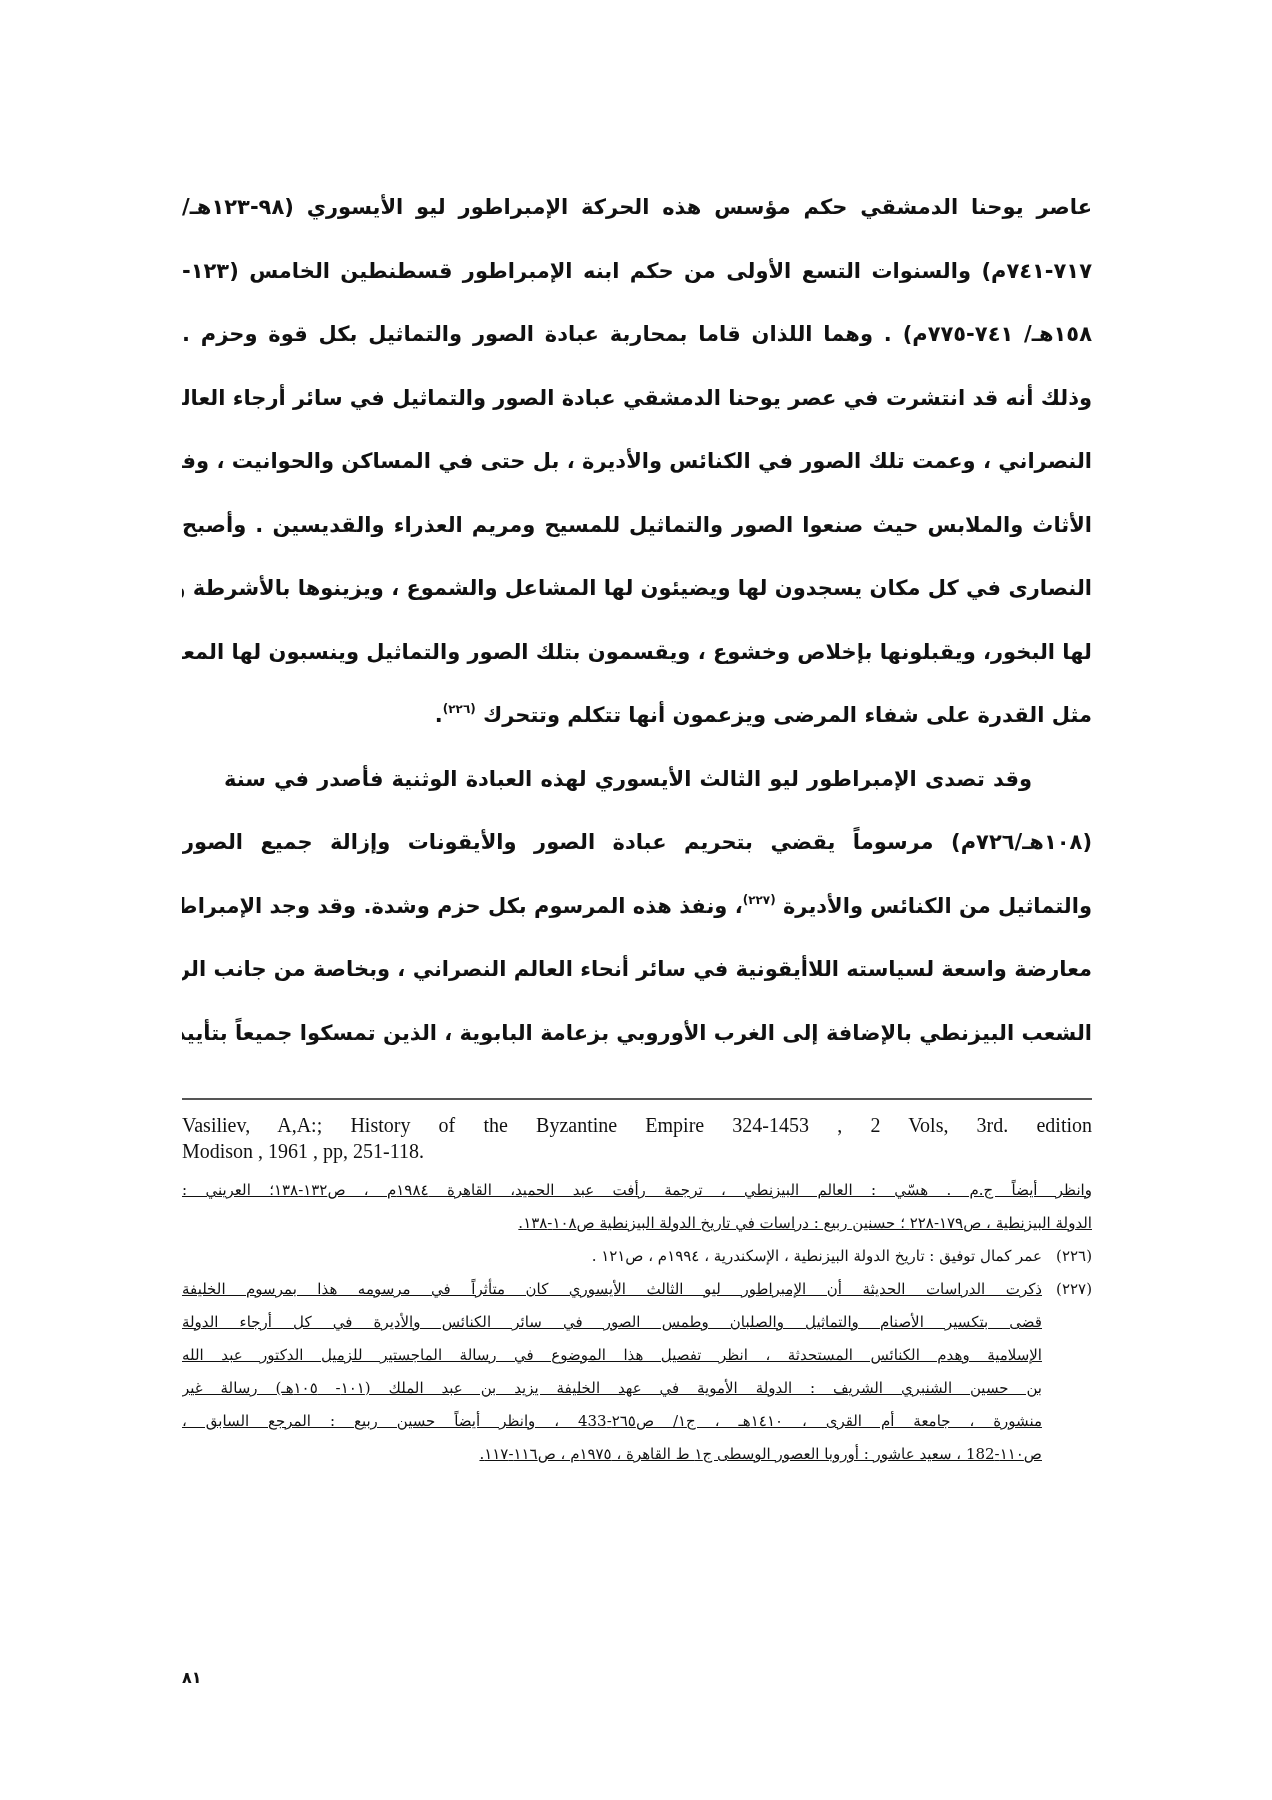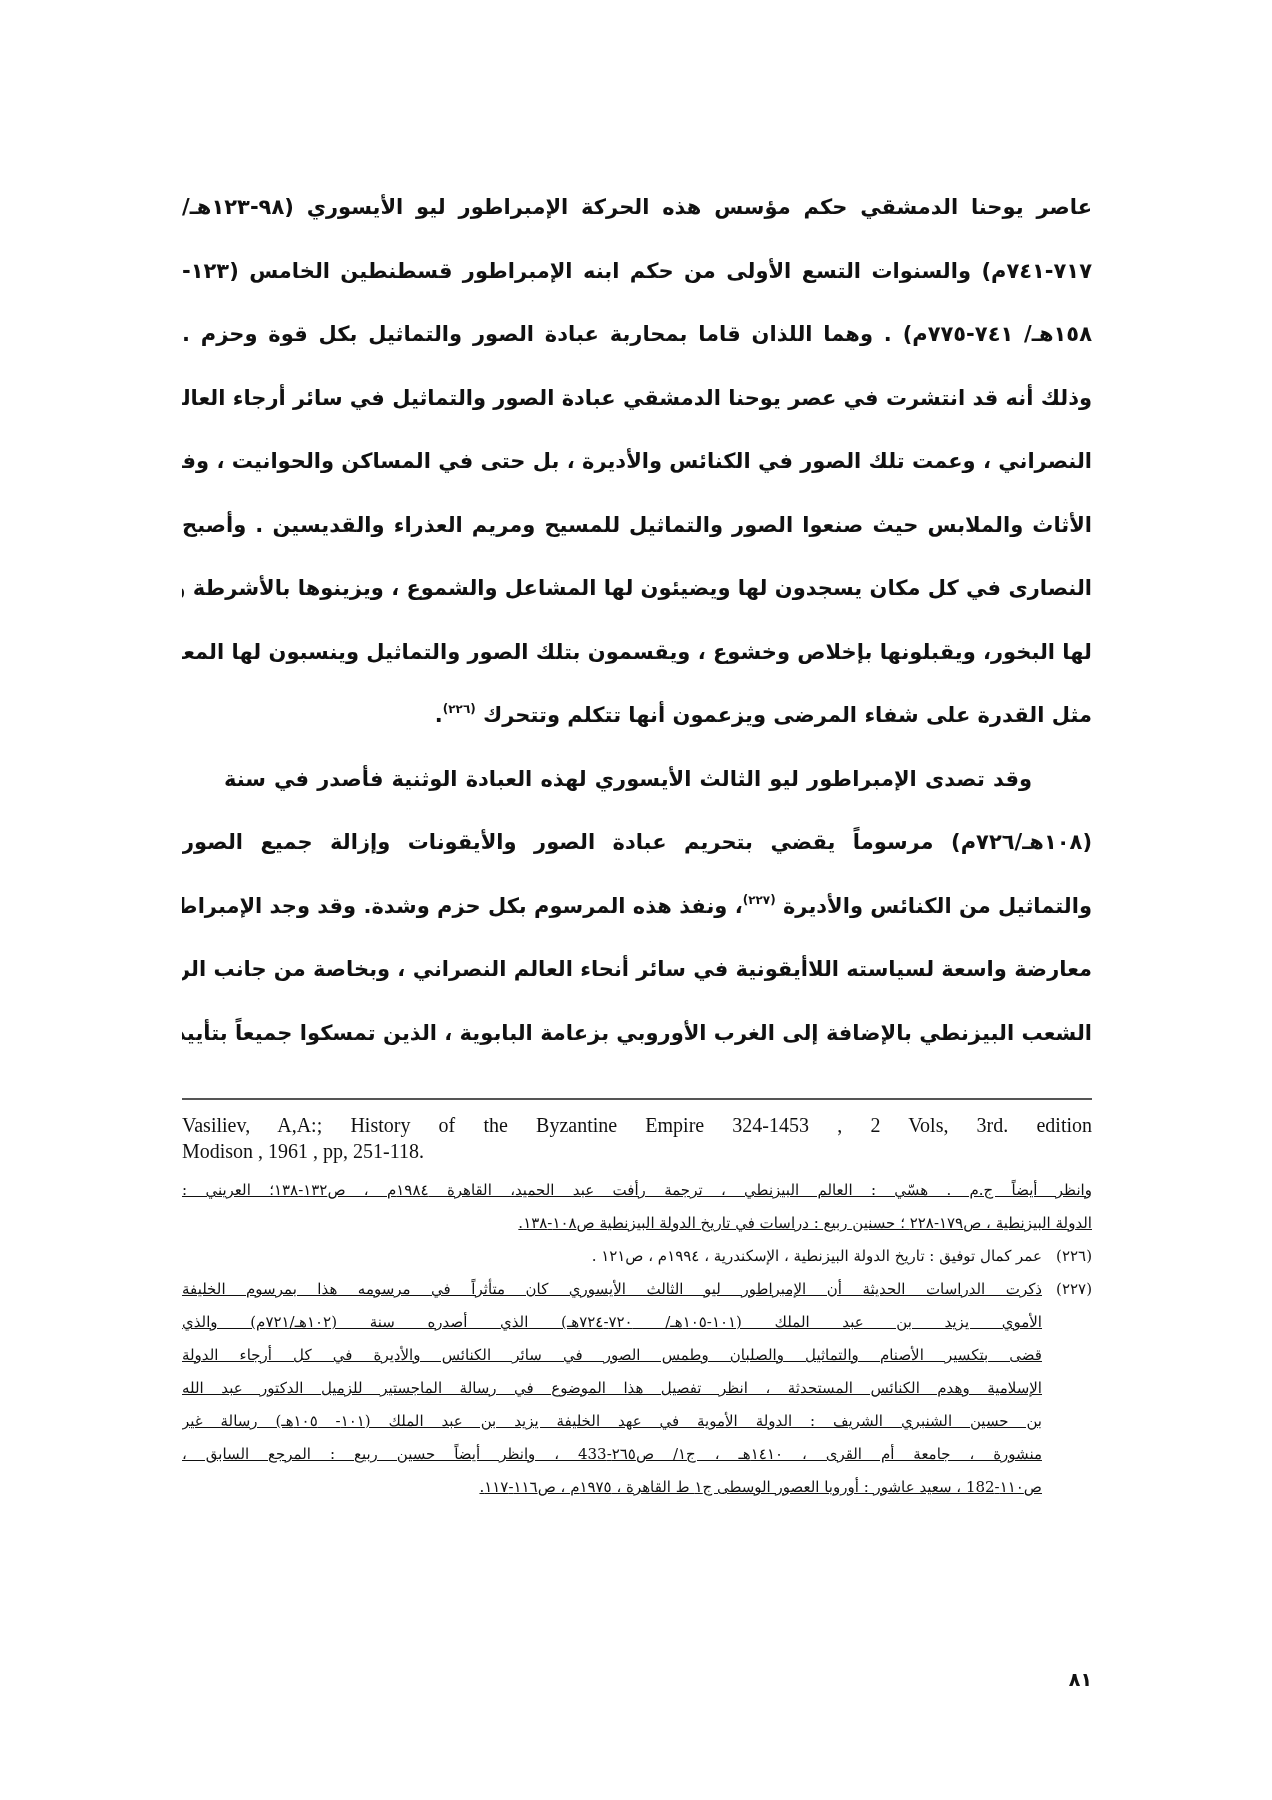--- a/index.html
+++ b/index.html
@@ -116,25 +116,25 @@
       flex: 1 1 auto;
     }
     .hang {
       padding-right: 50px;
     }
     .page-number {
       position: absolute;
       left: 0;
       top: 1668px;
       width: 910px;
-      text-align: right;
+      text-align: left;
       direction: rtl;
       font-family: "DejaVu Sans", sans-serif;
       font-weight: bold;
-      font-size: 19px;
+      font-size: 16px;
     }
   </style>
 </head>
 <body>
 
 <div class="page">
 
   <div class="body-text">
     <span class="body-line">عاصر يوحنا الدمشقي حكم مؤسس هذه الحركة الإمبراطور ليو الأيسوري (٩٨-١٢٣هـ/</span>
     <span class="body-line">٧١٧-٧٤١م) والسنوات التسع الأولى من حكم ابنه الإمبراطور قسطنطين الخامس (١٢٣-</span>
@@ -170,21 +170,20 @@
       <span class="num">(٢٢٦)</span>
       <span class="txt">عمر كمال توفيق : تاريخ الدولة البيزنطية ، الإسكندرية ، ١٩٩٤م ، ص١٢١ .</span>
     </div>
 
     <div class="ar-note">
       <div class="numbered">
         <span class="num">(٢٢٧)</span>
         <span class="txt line">ذكرت الدراسات الحديثة أن الإمبراطور ليو الثالث الأيسوري كان متأثراً في مرسومه هذا بمرسوم الخليفة</span>
       </div>
       <div class="hang">
-        <span class="line">الأموي يزيد بن عبد الملك (١٠١-١٠٥هـ/ ٧٢٠-٧٢٤هـ) الذي أصدره سنة (١٠٢هـ/٧٢١م) والذي</span>
         <span class="line">قضى بتكسير الأصنام والتماثيل والصلبان وطمس الصور في سائر الكنائس والأديرة في كل أرجاء الدولة</span>
         <span class="line">الإسلامية وهدم الكنائس المستحدثة ، انظر تفصيل هذا الموضوع في رسالة الماجستير للزميل الدكتور عبد الله</span>
         <span class="line">بن حسين الشنبري الشريف : الدولة الأموية في عهد الخليفة يزيد بن عبد الملك (١٠١- ١٠٥هـ) رسالة غير</span>
         <span class="line">منشورة ، جامعة أم القرى ، ١٤١٠هـ ، ج١/ ص٢٦٥-433 ، وانظر أيضاً حسين ربيع : المرجع السابق ،</span>
         <span class="line last">ص١١٠-182 ، سعيد عاشور : أوروبا العصور الوسطى ج١ ط القاهرة ، ١٩٧٥م ، ص١١٦-١١٧.</span>
       </div>
     </div>
   </div>
 
   <div class="page-number">٨١</div>

